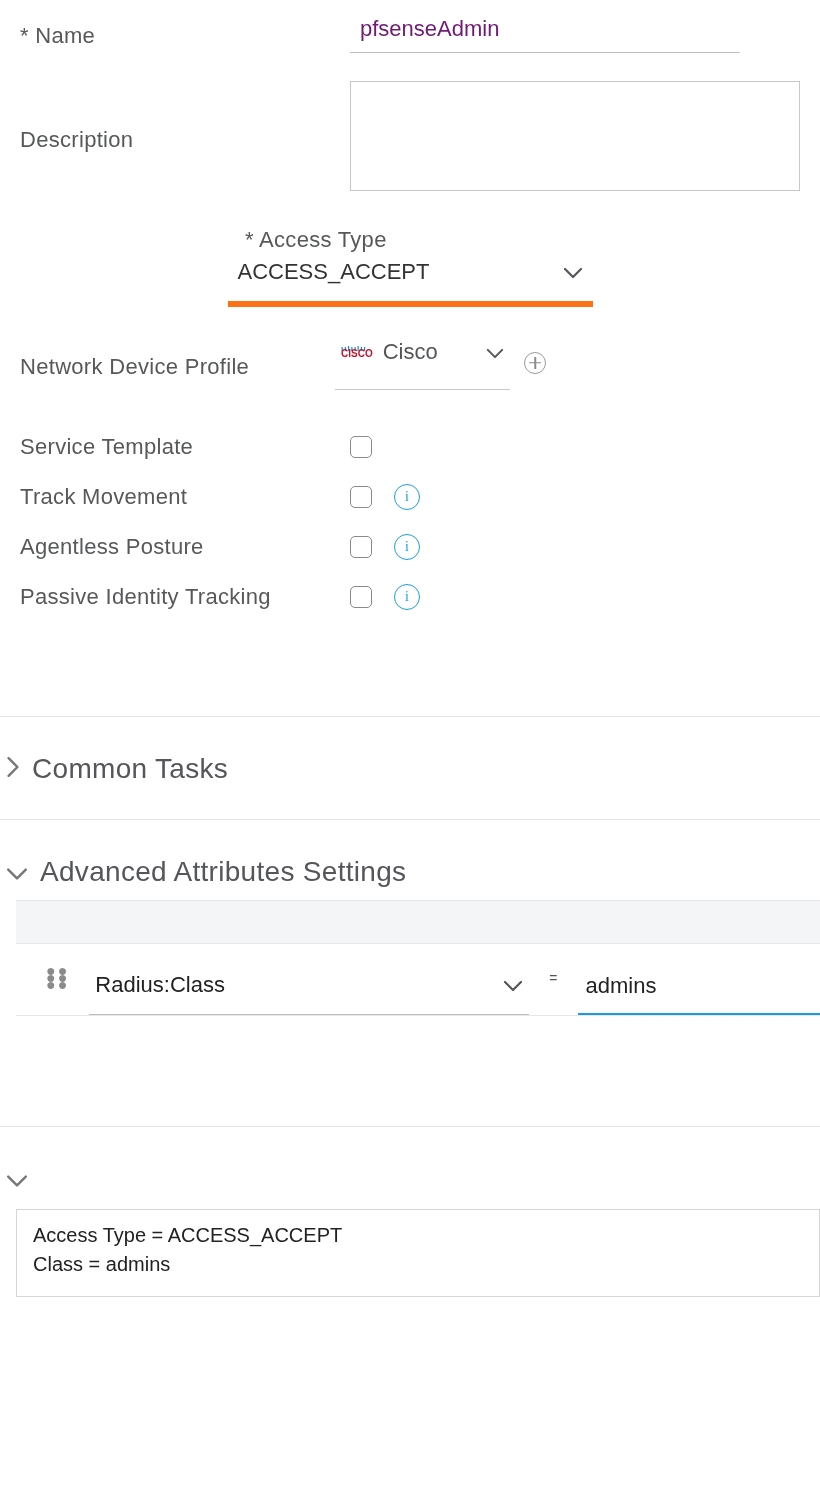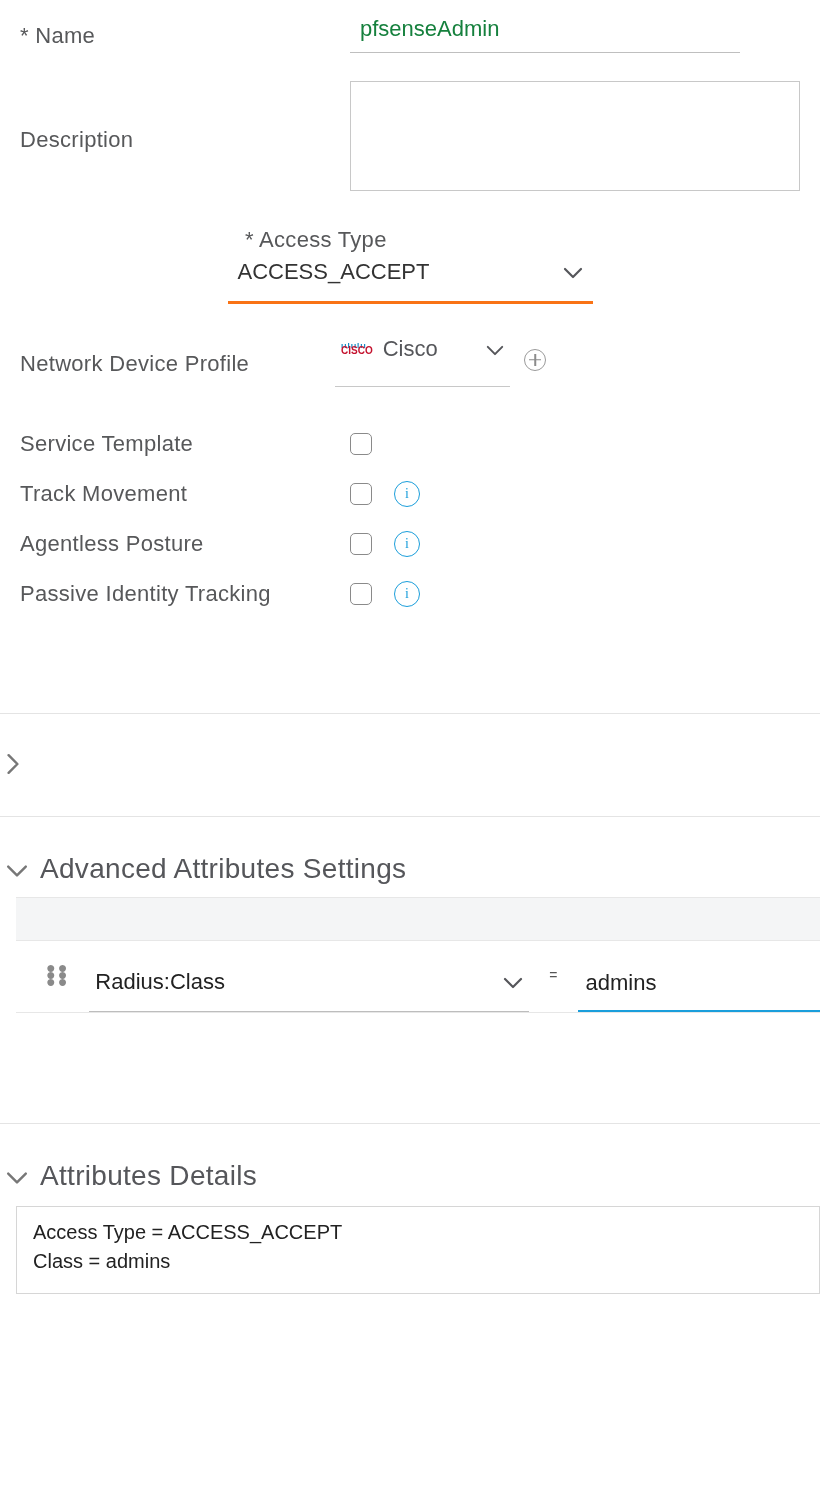--- a/index.html
+++ b/index.html
@@ -28,34 +28,34 @@
   }
   .text-input {
     border: none;
     border-bottom: 1px solid #bfbfbf;
     font-size: 22px;
     font-weight: 500;
     padding: 6px 10px 10px 10px;
     width: 390px;
     outline: none;
     background: transparent;
-    color: #15803d;
+    color: #701a75;
   }
   .textarea-input {
     border: 1px solid #c8c8c8;
     font-size: 22px;
     min-height: 110px;
     width: 480px;
     padding: 8px;
     outline: none;
     background: #fff;
     resize: none;
   }
   .select-box {
-    border-bottom: 3px solid #f97316;
+    border-bottom: 6px solid #f97316;
     font-size: 22px;
     padding: 6px 10px 16px 10px;
     width: 365px;
     display: flex;
     justify-content: space-between;
     align-items: center;
     color: #333;
     font-weight: 500;
   }
   .chevron { color: #55565a; }
@@ -265,20 +265,21 @@
 </div>
 
 <div class="section-divider"></div>
 
 <div class="section-header">
   <span class="sh-chevron">
     <svg width="14" height="22" viewBox="0 0 12 20">
         <path d="M2 2 L10 10 L2 18" stroke="#777" stroke-width="2.2" fill="none" stroke-linecap="round" stroke-linejoin="round"></path>
       </svg>
   </span>
+  <span>Common Tasks</span>
 </div>
 
 <div class="section-divider" style="margin-top:0;"></div>
 
 <div class="section-header" style="padding-bottom:12px;">
   <span class="sh-chevron">
     <svg width="22" height="14" viewBox="0 0 20 12">
         <path d="M2 2 L10 10 L18 2" stroke="#777" stroke-width="2.2" fill="none" stroke-linecap="round" stroke-linejoin="round"></path>
       </svg>
   </span>
@@ -304,19 +305,18 @@
 
 <div style="height:110px"></div>
 <div class="section-divider" style="margin-top:0;"></div>
 
 <div class="section-header" style="padding-bottom:14px;">
   <span class="sh-chevron">
     <svg width="22" height="14" viewBox="0 0 20 12">
         <path d="M2 2 L10 10 L18 2" stroke="#777" stroke-width="2.2" fill="none" stroke-linecap="round" stroke-linejoin="round"></path>
       </svg>
   </span>
-  <span>Attributes Details</span>
 </div>
 
 <div class="attr-details-box">
   <div>Access Type = ACCESS_ACCEPT</div>
   <div>Class = admins</div>
 </div>
 
 </body></html>

